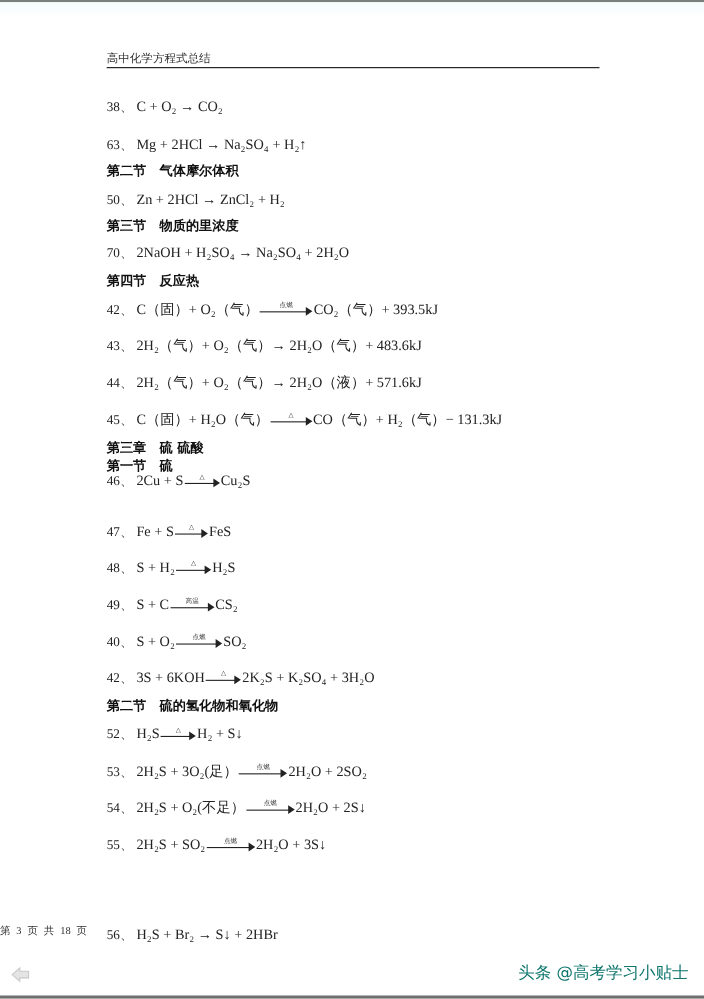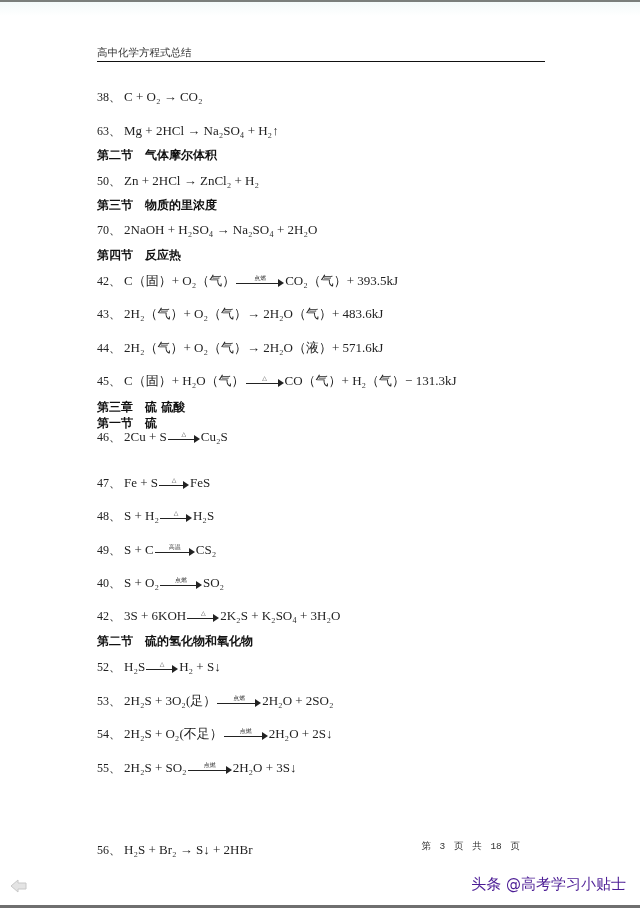--- a/index.html
+++ b/index.html
@@ -14,23 +14,23 @@
     font-family:"DejaVu Sans",sans-serif; font-size:10.5px; color:#333;
   }
   .header-rule { position:absolute; left:97px; top:61px; width:448px; height:1px; background:#111; }
   .line { position:absolute; left:97px; white-space:nowrap; font-size:13px; color:#222; line-height:16px; }
   .line .num { font-size:12px; margin-right:3px; }
   .heading { position:absolute; left:97px; white-space:nowrap; font-family:"DejaVu Sans",sans-serif; font-weight:bold; font-size:12px; color:#111; line-height:15px; }
   .cond-arrow { display:inline-block; position:relative; height:10px; vertical-align:middle; margin:0 1px; }
   .cond-arrow .shaft { position:absolute; left:0; right:5px; top:6px; height:1px; background:#222; }
   .cond-arrow .head { position:absolute; right:0; top:2px; width:0; height:0; border-left:6px solid #222; border-top:4px solid transparent; border-bottom:4px solid transparent; }
   .cond-arrow .cond { position:absolute; left:0; right:0; top:-7px; text-align:center; font-family:"DejaVu Sans",sans-serif; font-size:6px; color:#333; }
-  .footer-page { position:absolute; left:0; width:520px; top:840px; text-align:right; font-family:Liberation Mono, monospace; font-size:9.5px; color:#333; word-spacing:3px; }
+  .footer-page { position:absolute; left:0; width:520px; top:840px; text-align:left; font-family:Liberation Serif, serif; font-size:9.5px; color:#333; word-spacing:3px; }
   .back-icon { position:absolute; left:10px; top:878px; width:18px; height:16px; }
-  .watermark { position:absolute; right:14px; top:875px; font-family:"DejaVu Sans",sans-serif; font-size:15px; color:#4c1d95; white-space:nowrap; }
+  .watermark { position:absolute; right:14px; top:875px; font-family:"DejaVu Sans",sans-serif; font-size:15px; color:#0f766e; white-space:nowrap; }
   .bottombar { position:absolute; left:0; bottom:0; width:640px; height:3px; background:#6f6f6f; }
 </style>
 </head>
 <body>
 
 <div class="topbar"></div>
 <div class="topshade"></div>
 
 <div class="page-header">高中化学方程式总结</div>
 <div class="header-rule"></div>

